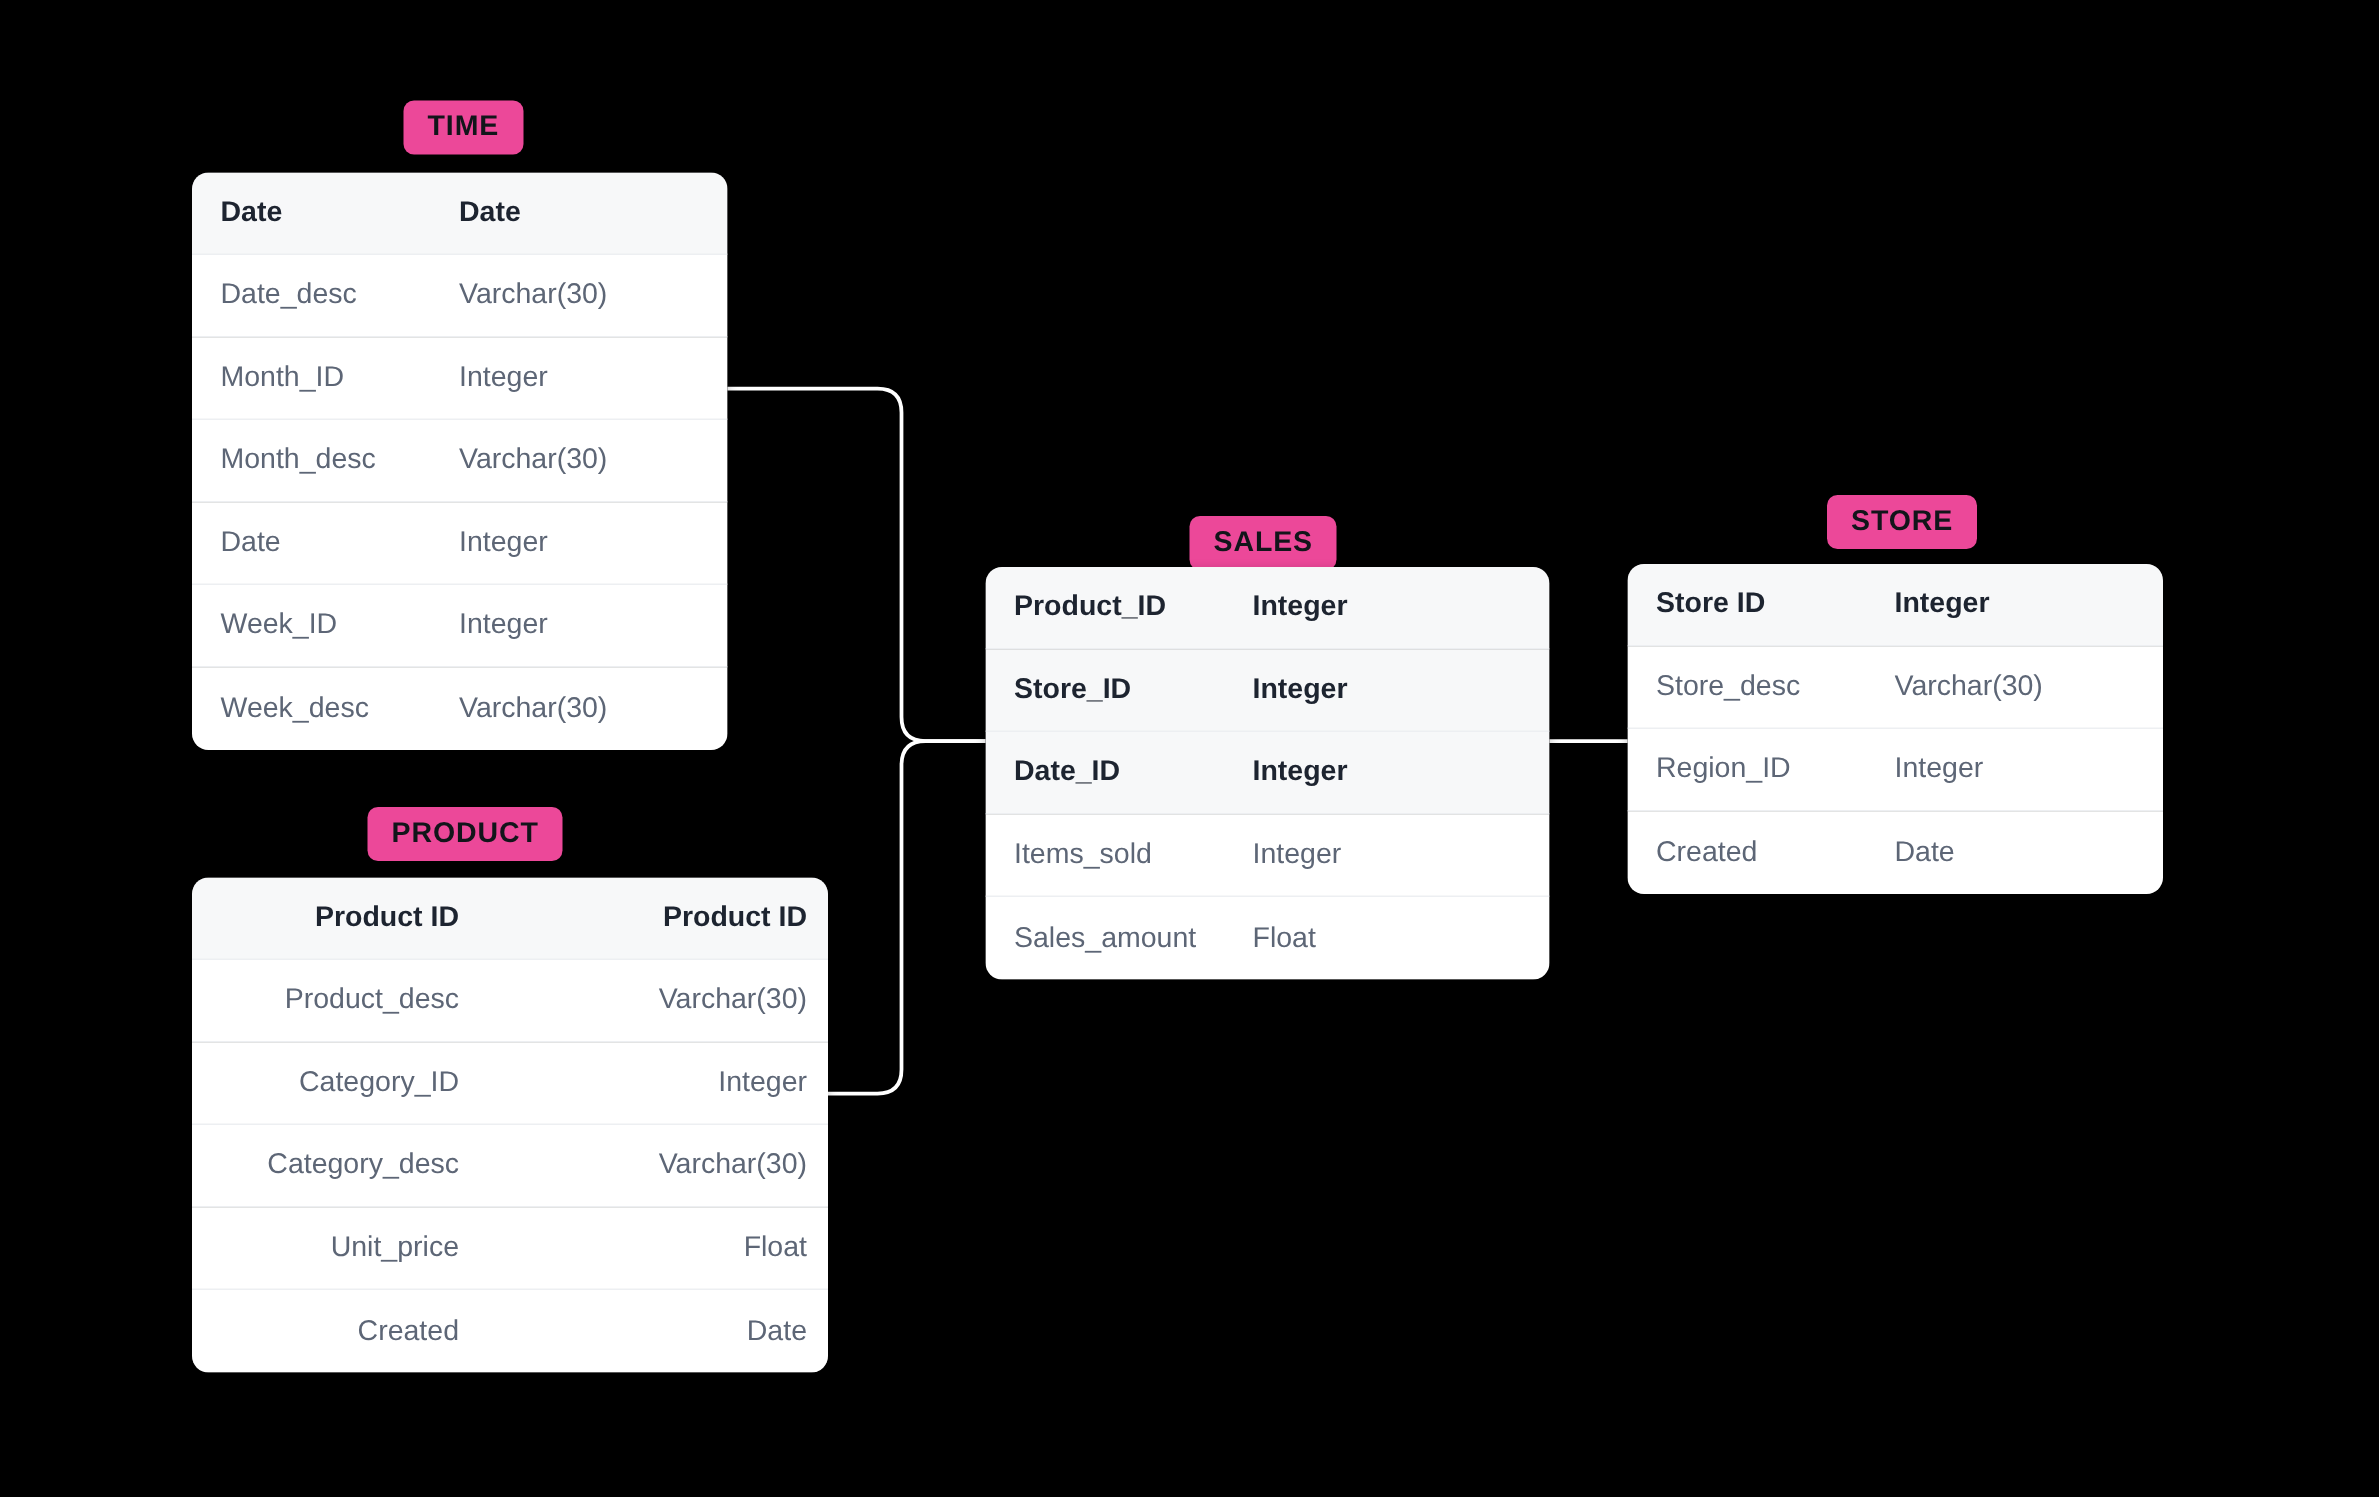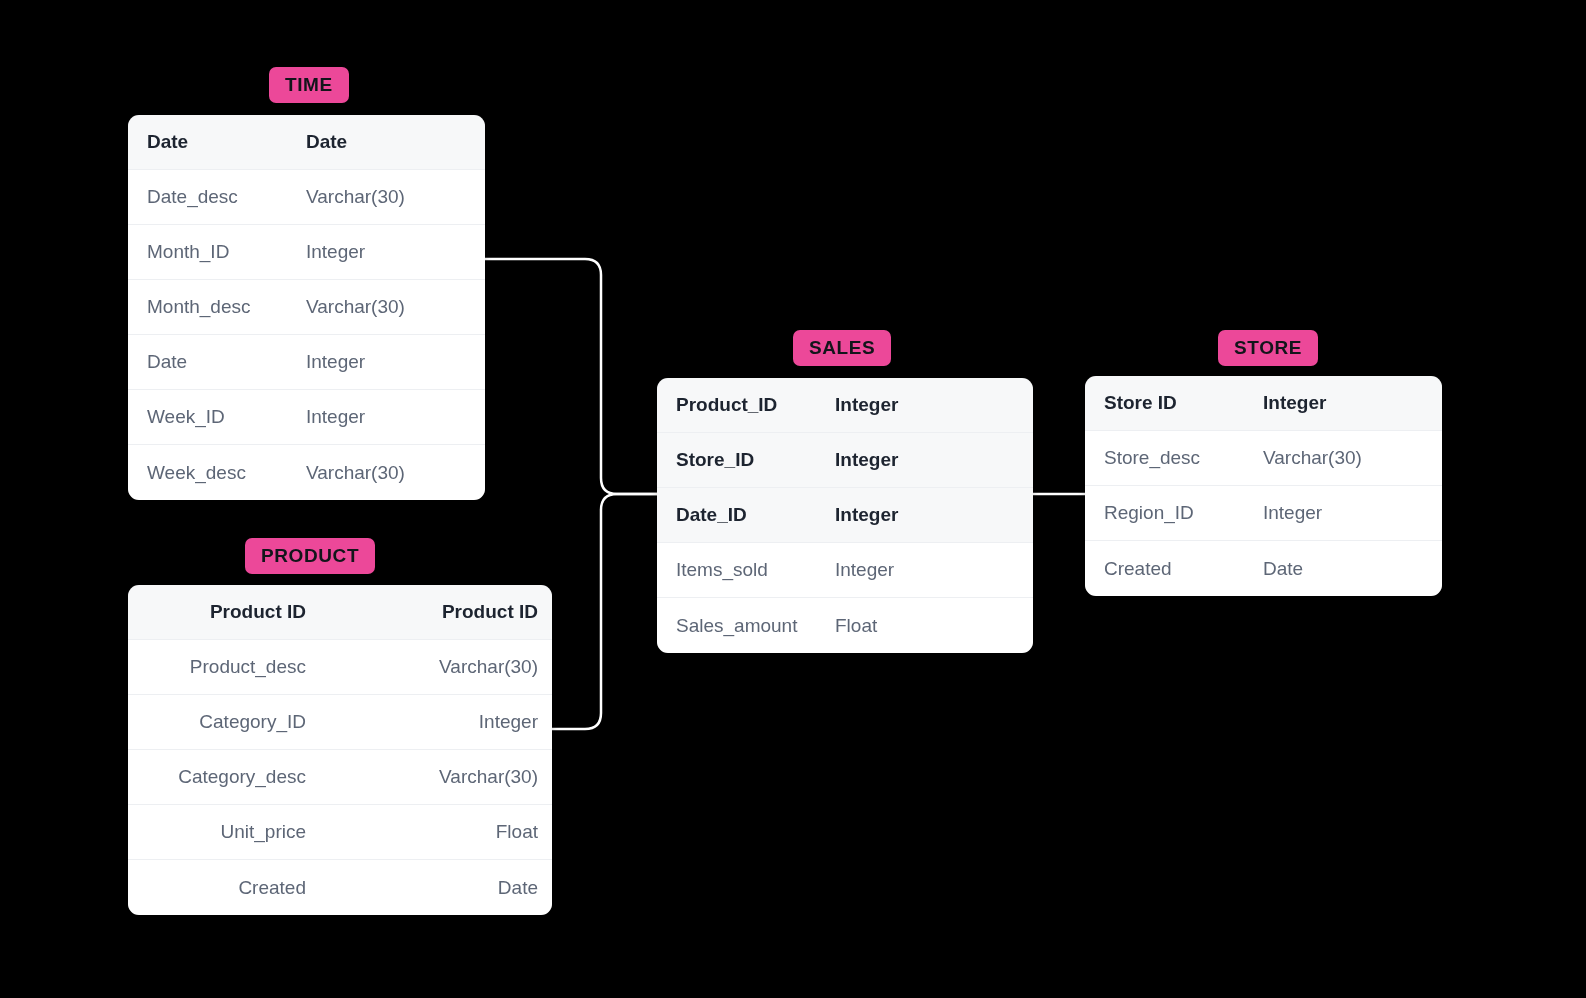--- a/index.html
+++ b/index.html
@@ -101,21 +101,21 @@
 
     <path d="M 485 259 L 585 259 Q 601 259 601 275 L 601 478 Q 601 494 617 494 L 657 494" fill="none" stroke="#ffffff" stroke-width="2.5" stroke-linecap="round"></path>
 
     <path d="M 485 729 L 585 729 Q 601 729 601 713 L 601 510 Q 601 494 617 494 L 657 494" fill="none" stroke="#ffffff" stroke-width="2.5" stroke-linecap="round"></path>
 
     <path d="M 1014 494 L 1085 494" fill="none" stroke="#ffffff" stroke-width="2.5" stroke-linecap="round"></path>
   </svg>
 
   <div class="badge" style="left:269px; top:67px;"><span>TIME</span></div>
   <div class="badge" style="left:245px; top:538px;"><span>PRODUCT</span></div>
-  <div class="badge" style="left:793px; top:330px;"><span>SALES</span></div>
+  <div class="badge" style="left:793px; top:344px;"><span>SALES</span></div>
   <div class="badge" style="left:1218px; top:330px;text-align:center;"><span>STORE</span></div>
 
   <div class="card" style="left:128px; top:115px; width:357px;">
       <div class="row head">
         <div class="cell-name">Date</div>
         <div class="cell-type">Date</div>
       </div>
       <div class="row">
         <div class="cell-name">Date_desc</div>
         <div class="cell-type">Varchar(30)</div>

